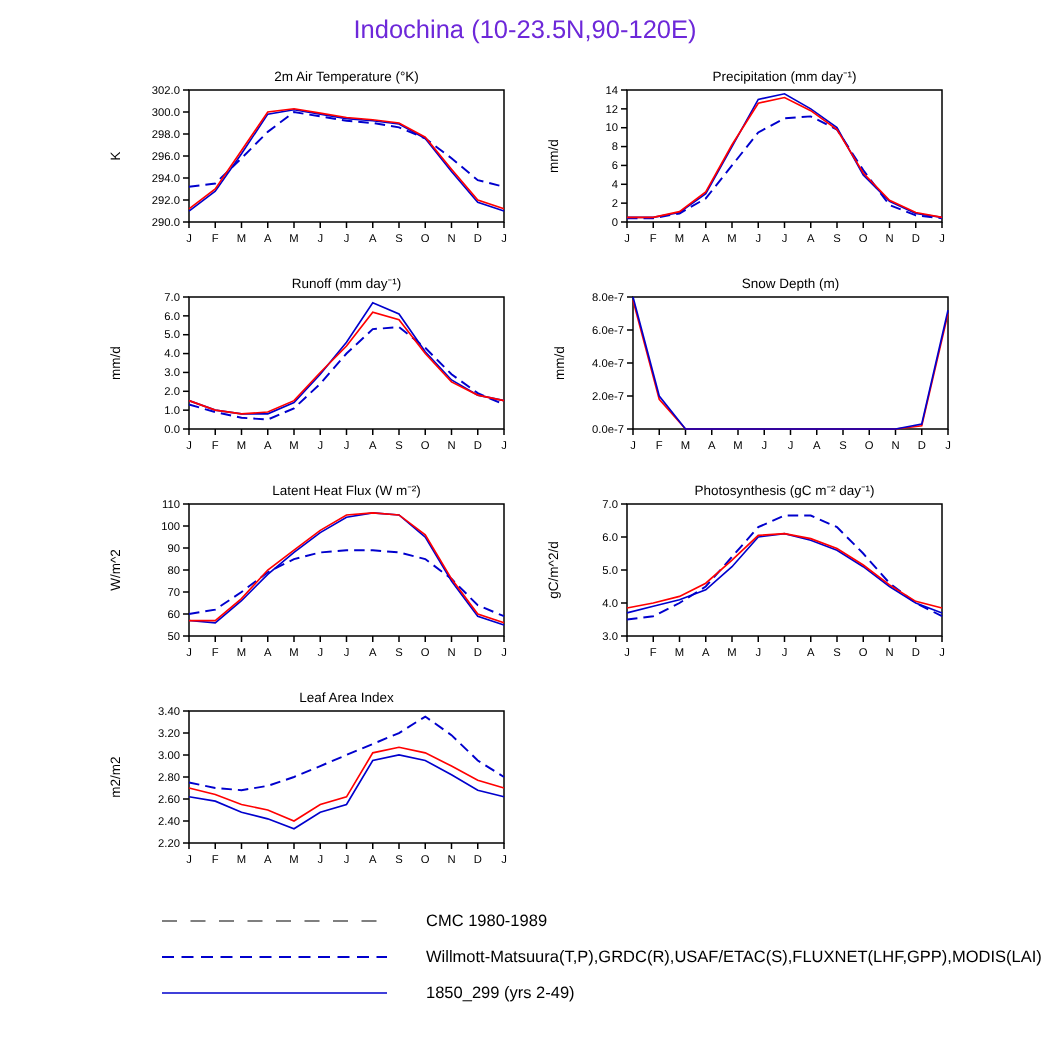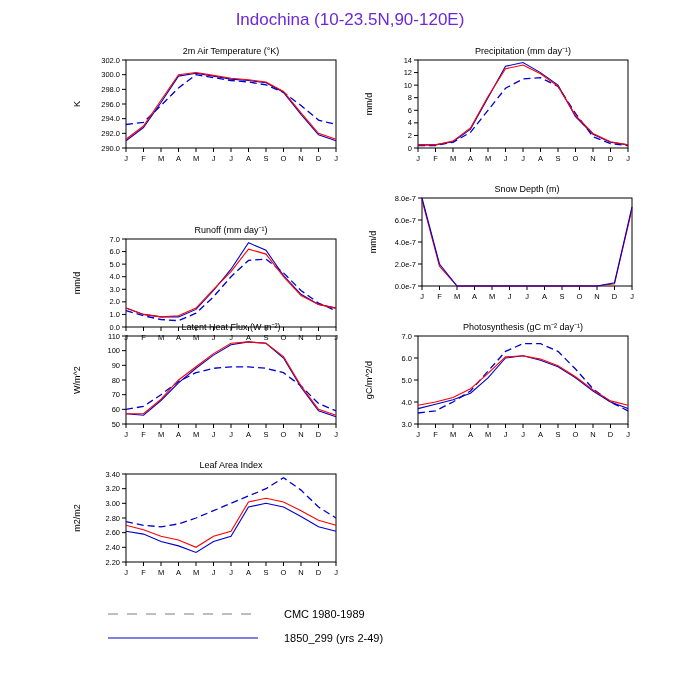--- a/index.html
+++ b/index.html
@@ -135,21 +135,21 @@
           <text x="237" y="117" text-anchor="middle" font-size="7.5" fill="#000">N</text>
           <line x1="254.5" y1="104" x2="254.5" y2="108" stroke="#000" stroke-width="1"></line>
           <text x="254.5" y="117" text-anchor="middle" font-size="7.5" fill="#000">D</text>
           <line x1="272" y1="104" x2="272" y2="108" stroke="#000" stroke-width="1"></line>
           <text x="272" y="117" text-anchor="middle" font-size="7.5" fill="#000">J</text>
           <rect x="62" y="16" width="210" height="88" fill="none" stroke="#000" stroke-width="1"></rect>
           <polyline points="62.0,101.5 79.5,101.5 97.0,98.3 114.5,88.3 132.0,66.3 149.5,44.3 167.0,34.9 184.5,33.6 202.0,42.4 219.5,69.4 237.0,92.7 254.5,99.6 272.0,101.5" fill="none" stroke="#0000cd" stroke-width="1.3" stroke-dasharray="7,4"></polyline>
           <polyline points="62.0,100.9 79.5,100.9 97.0,97.7 114.5,85.1 132.0,53.7 149.5,22.3 167.0,18.5 184.5,28.6 202.0,41.1 219.5,72.6 237.0,90.2 254.5,98.3 272.0,100.9" fill="none" stroke="#0000cd" stroke-width="1.1"></polyline>
           <polyline points="62.0,100.9 79.5,100.9 97.0,97.1 114.5,83.9 132.0,52.5 149.5,24.8 167.0,21.0 184.5,29.8 202.0,42.4 219.5,71.3 237.0,89.5 254.5,97.7 272.0,100.9" fill="none" stroke="#ff0000" stroke-width="1.1"></polyline>
         </svg></div>
-      <div class="chart-cell" style="left: 64px; top: 182px; margin-top: 41px;"><svg width="280" height="122">
+      <div class="chart-cell" style="left: 64px; top: 182px;"><svg width="280" height="122">
           <text x="167" y="10" text-anchor="middle" font-size="9" fill="#000">Runoff (mm day⁻¹)</text>
           <text x="16" y="60" text-anchor="middle" font-size="9" fill="#000" transform="rotate(-90 16 60)">mm/d</text>
           <line x1="58" y1="104" x2="62" y2="104" stroke="#000" stroke-width="1"></line>
           <text x="56" y="106.5" text-anchor="end" font-size="7.5" fill="#000">0.0</text>
           <line x1="58" y1="91.42857142857143" x2="62" y2="91.42857142857143" stroke="#000" stroke-width="1"></line>
           <text x="56" y="93.92857142857143" text-anchor="end" font-size="7.5" fill="#000">1.0</text>
           <line x1="58" y1="78.85714285714286" x2="62" y2="78.85714285714286" stroke="#000" stroke-width="1"></line>
           <text x="56" y="81.35714285714286" text-anchor="end" font-size="7.5" fill="#000">2.0</text>
           <line x1="58" y1="66.28571428571428" x2="62" y2="66.28571428571428" stroke="#000" stroke-width="1"></line>
           <text x="56" y="68.78571428571428" text-anchor="end" font-size="7.5" fill="#000">3.0</text>
@@ -378,18 +378,24 @@
     </div>
   <div id="legend">
       <div class="legend-row">
         <svg width="150" height="12">
           <line x1="0" y1="6" x2="150" y2="6" stroke="#7f7f7f" stroke-width="1.2" stroke-dasharray="10,9"></line>
         </svg>
         <span class="legend-label">CMC 1980-1989</span>
       </div>
       <div class="legend-row">
         <svg width="150" height="12">
+          <line x1="0" y1="6" x2="150" y2="6" stroke="#0000cd" stroke-width="1.2" stroke-dasharray="8,5"></line>
+        </svg>
+        <span class="legend-label">Willmott-Matsuura(T,P),GRDC(R),USAF/ETAC(S),FLUXNET(LHF,GPP),MODIS(LAI)</span>
+      </div>
+      <div class="legend-row">
+        <svg width="150" height="12">
           <line x1="0" y1="6" x2="150" y2="6" stroke="#0000cd" stroke-width="1.1"></line>
         </svg>
         <span class="legend-label">1850_299 (yrs 2-49)</span>
       </div>
     </div>
 </div>
 
 </body></html>

